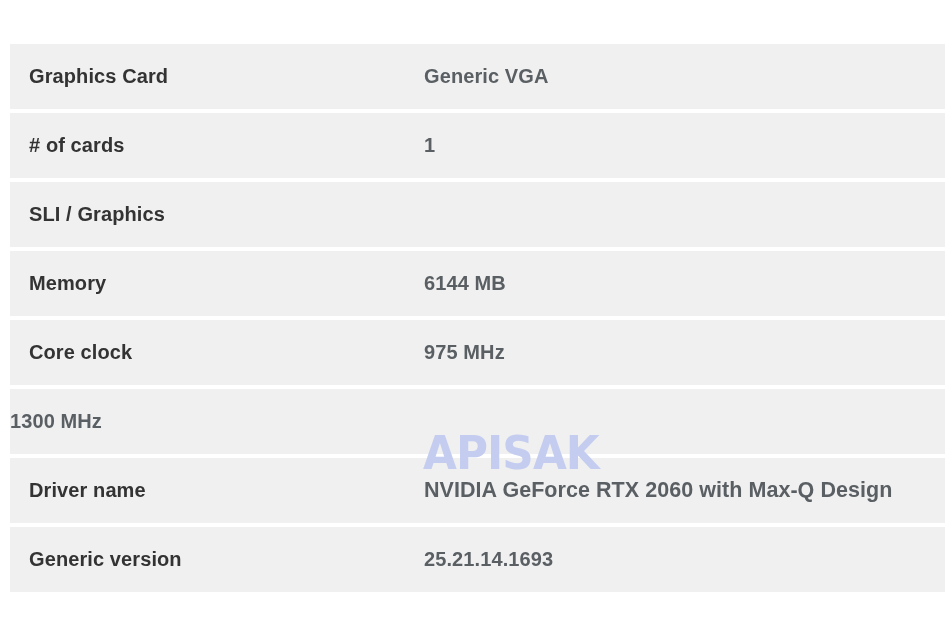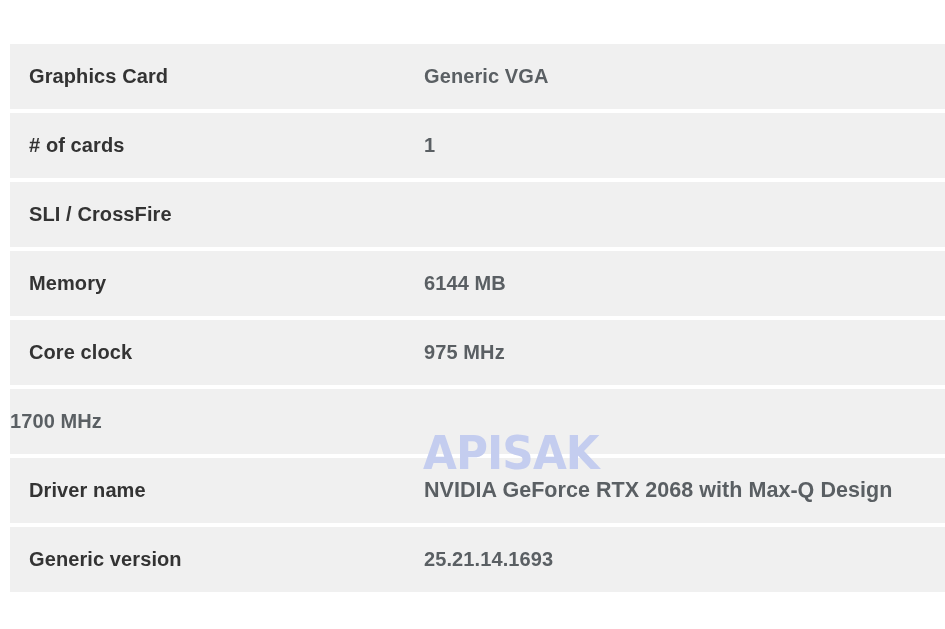--- a/index.html
+++ b/index.html
@@ -83,40 +83,40 @@
     <div class="spec-label">Graphics Card</div>
     <div class="spec-value">Generic VGA</div>
   </div>
 
   <div class="spec-row">
     <div class="spec-label"># of cards</div>
     <div class="spec-value">1</div>
   </div>
 
   <div class="spec-row">
-    <div class="spec-label">SLI / CrossFire</div>
+    <div class="spec-label">SLI / Graphics</div>
   </div>
 
   <div class="spec-row">
     <div class="spec-label">Memory</div>
     <div class="spec-value">6144 MB</div>
   </div>
 
   <div class="spec-row">
     <div class="spec-label">Core clock</div>
     <div class="spec-value">975 MHz</div>
   </div>
 
   <div class="spec-row">
-    <div class="spec-value">1700 MHz</div>
+    <div class="spec-value">1300 MHz</div>
   </div>
 
   <div class="spec-row wide-value">
     <div class="spec-label">Driver name</div>
-    <div class="spec-value">NVIDIA GeForce RTX 2068 with Max-Q Design</div>
+    <div class="spec-value">NVIDIA GeForce RTX 2060 with Max-Q Design</div>
   </div>
 
   <div class="spec-row">
     <div class="spec-label">Generic version</div>
     <div class="spec-value">25.21.14.1693</div>
   </div>
 
 </div>
 
 <div id="watermark">APISAK</div>

